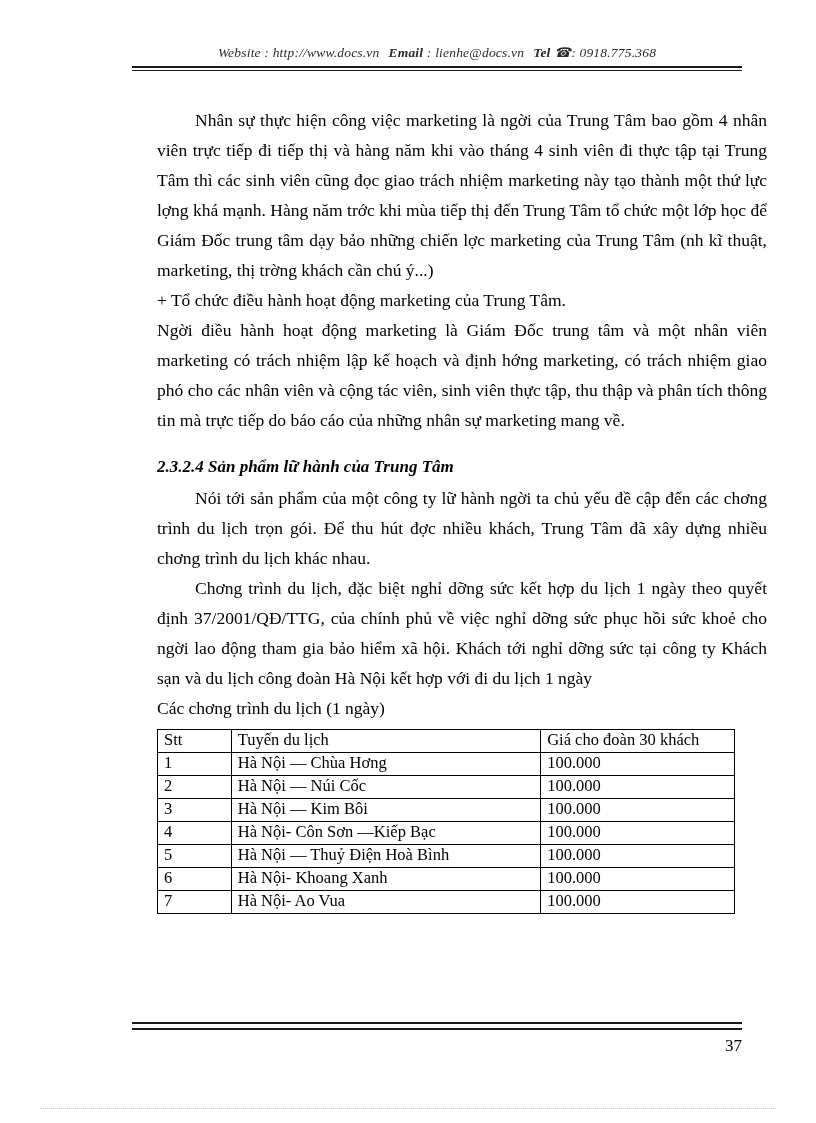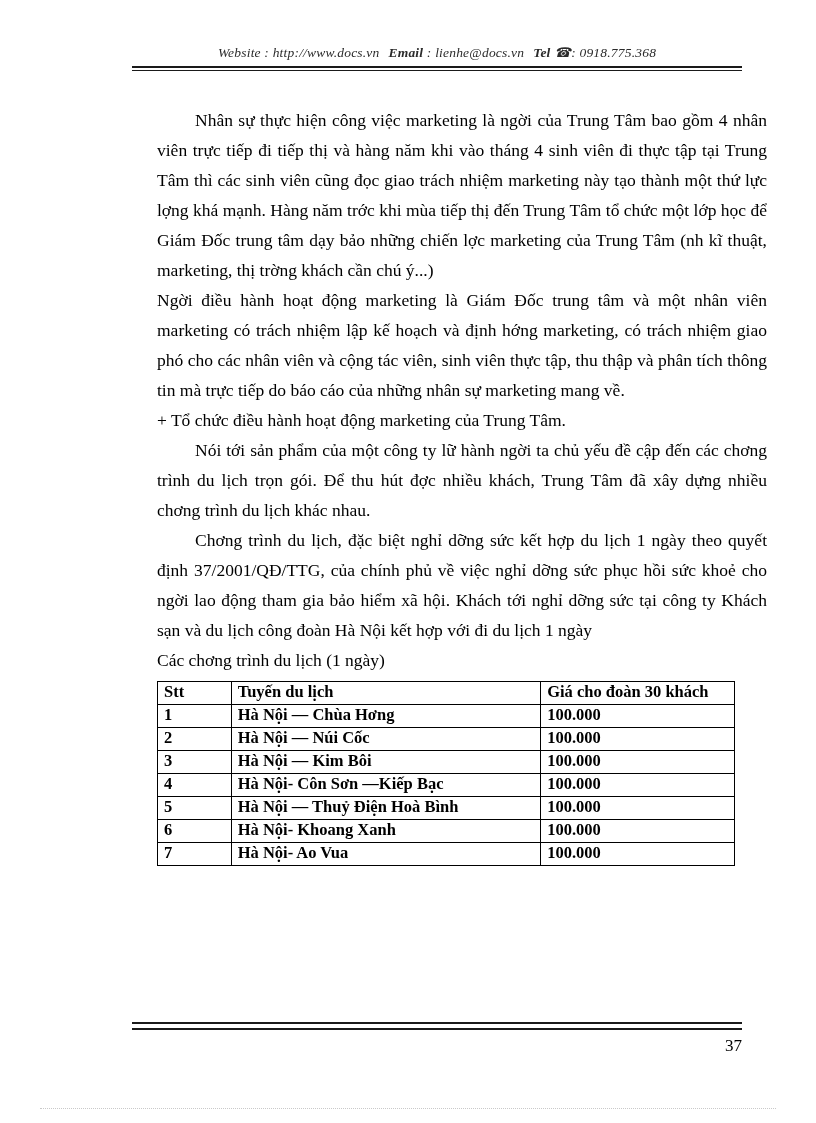--- a/index.html
+++ b/index.html
@@ -88,21 +88,21 @@
   table.pricing {
     border-collapse: collapse;
     width: 578px;
     font-size: 16.5px;
     line-height: 18px;
   }
   table.pricing td, table.pricing th {
     border: 1px solid #000;
     padding: 1px 4px 3px 6px;
     text-align: left;
-    font-weight: bold;
+    font-weight: normal;
     vertical-align: top;
     white-space: nowrap;
   }
   table.pricing col.c1 { width: 74px; }
   table.pricing col.c2 { width: 310px; }
   table.pricing col.c3 { width: 194px; }
   
   .footer-rule {
     position: absolute;
     left: 132px;
@@ -136,23 +136,24 @@
     <span class="val">http://www.docs.vn</span><span class="sep"></span><span class="lbl">Email</span>
     <span class="val">:</span>
     <span class="val">lienhe@docs.vn</span><span class="sep"></span><span class="lbl">Tel</span>
     <span class="val">☎</span><span class="val">: 0918.775.368</span>
   </div>
   <div class="header-rule"></div>
 
   <div class="content">
 
     <p class="para indent">Nhân sự thực hiện công việc marketing là ngời  của Trung Tâm bao gồm 4 nhân viên trực tiếp đi tiếp thị và hàng năm khi vào tháng 4 sinh viên đi thực tập tại Trung Tâm thì các sinh viên cũng đọc  giao trách nhiệm marketing này tạo thành một thứ lực lợng  khá mạnh. Hàng năm trớc  khi mùa tiếp thị đến Trung Tâm tổ chức một lớp học để Giám Đốc trung tâm dạy bảo những chiến lợc  marketing của Trung Tâm (nh  kĩ thuật, marketing, thị trờng  khách cần chú ý...)</p>
+    <p class="para">+ Tổ chức điều hành hoạt động marketing của Trung Tâm.</p>
     <p class="para">Ngời  điều hành hoạt động marketing là Giám Đốc trung tâm và một nhân viên marketing có trách nhiệm lập kế hoạch và định hớng  marketing, có trách nhiệm giao phó cho các nhân viên và cộng tác viên, sinh viên thực tập, thu thập và phân tích thông tin mà trực tiếp do báo cáo của những nhân sự marketing mang về.</p>
-    <p class="para">+ Tổ chức điều hành hoạt động marketing của Trung Tâm.</p>
-
+
+    <p class="sec-head">2.3.2.4 Sản phẩm lữ hành của Trung Tâm</p>
 
     <p class="para indent">Nói tới sản phẩm của một công ty lữ hành ngời  ta chủ yếu đề cập đến các chơng  trình du lịch trọn gói. Để thu hút đợc  nhiều khách, Trung Tâm đã xây dựng nhiều chơng  trình du lịch khác nhau.</p>
     <p class="para indent">Chơng  trình du lịch, đặc biệt nghỉ dỡng  sức kết hợp du lịch 1 ngày theo quyết định 37/2001/QĐ/TTG, của chính phủ về việc nghỉ dỡng  sức phục hồi sức khoẻ cho ngời  lao động tham gia bảo hiểm xã hội. Khách tới nghỉ dỡng  sức tại công ty Khách sạn và du lịch công đoàn Hà Nội kết hợp với đi du lịch 1 ngày</p>
     <p class="para">Các chơng  trình du lịch (1 ngày)</p>
 
 
     <div class="tbl-wrap">
       <table class="pricing">
         <colgroup>
           <col class="c1">

